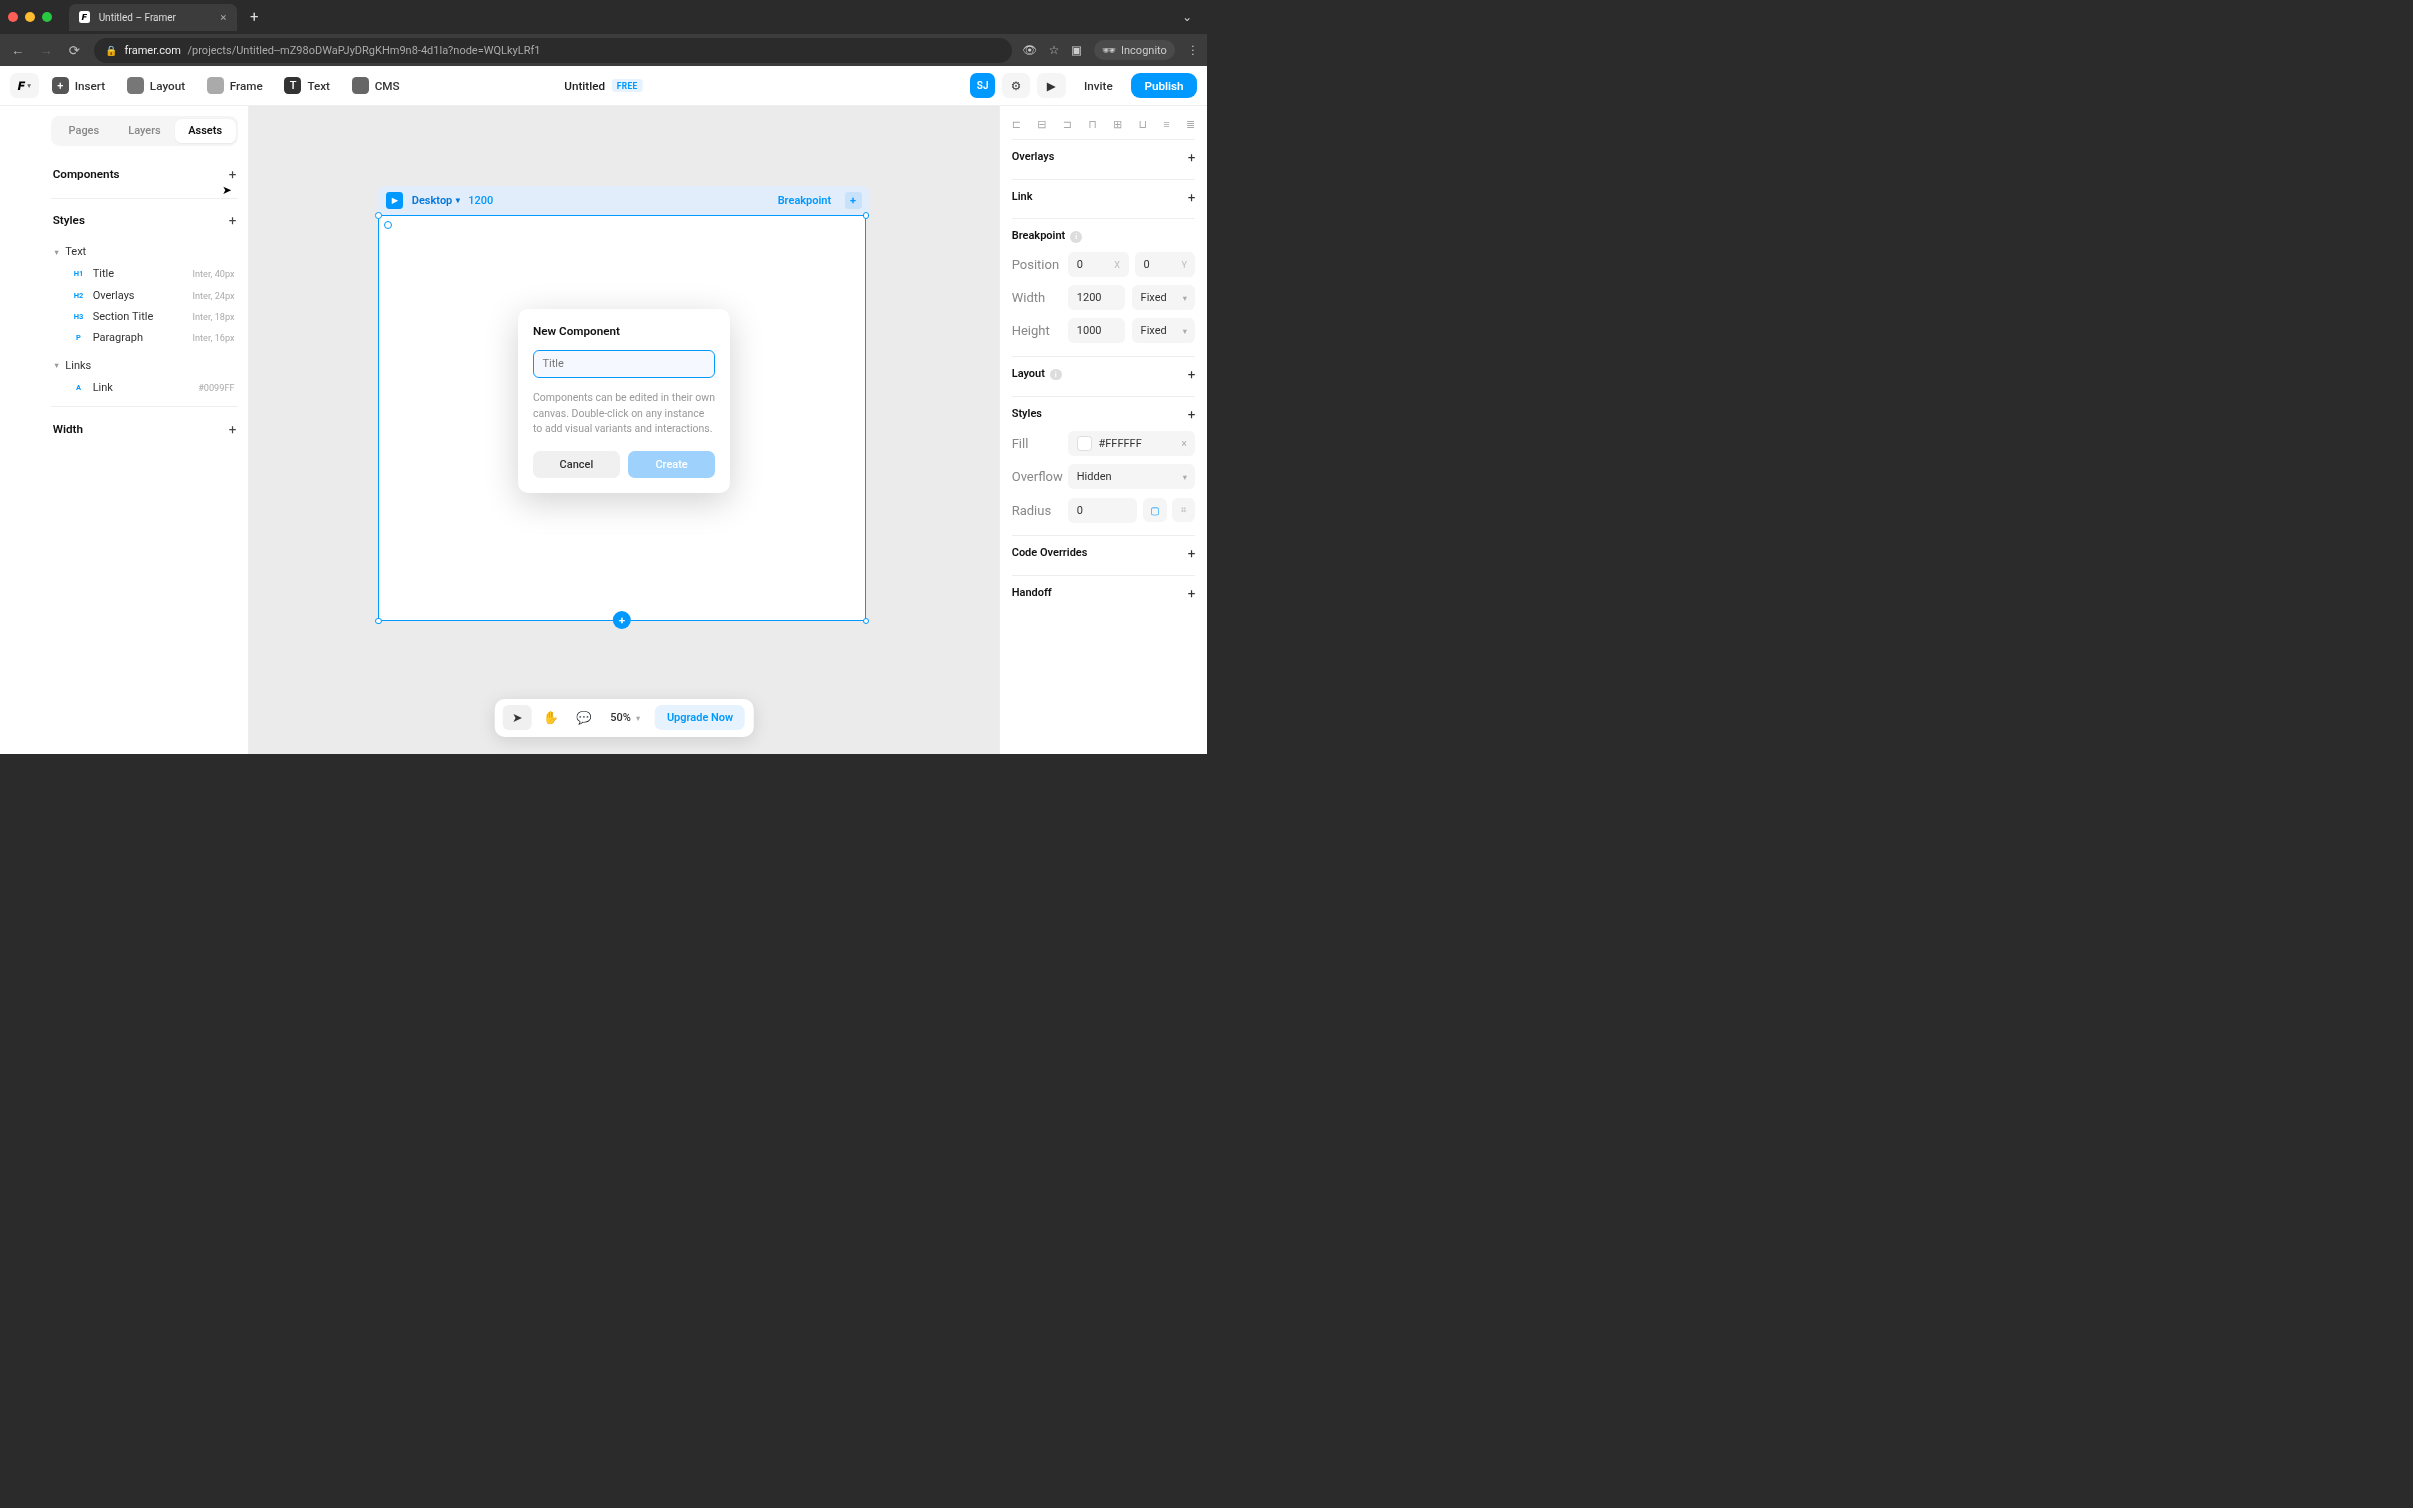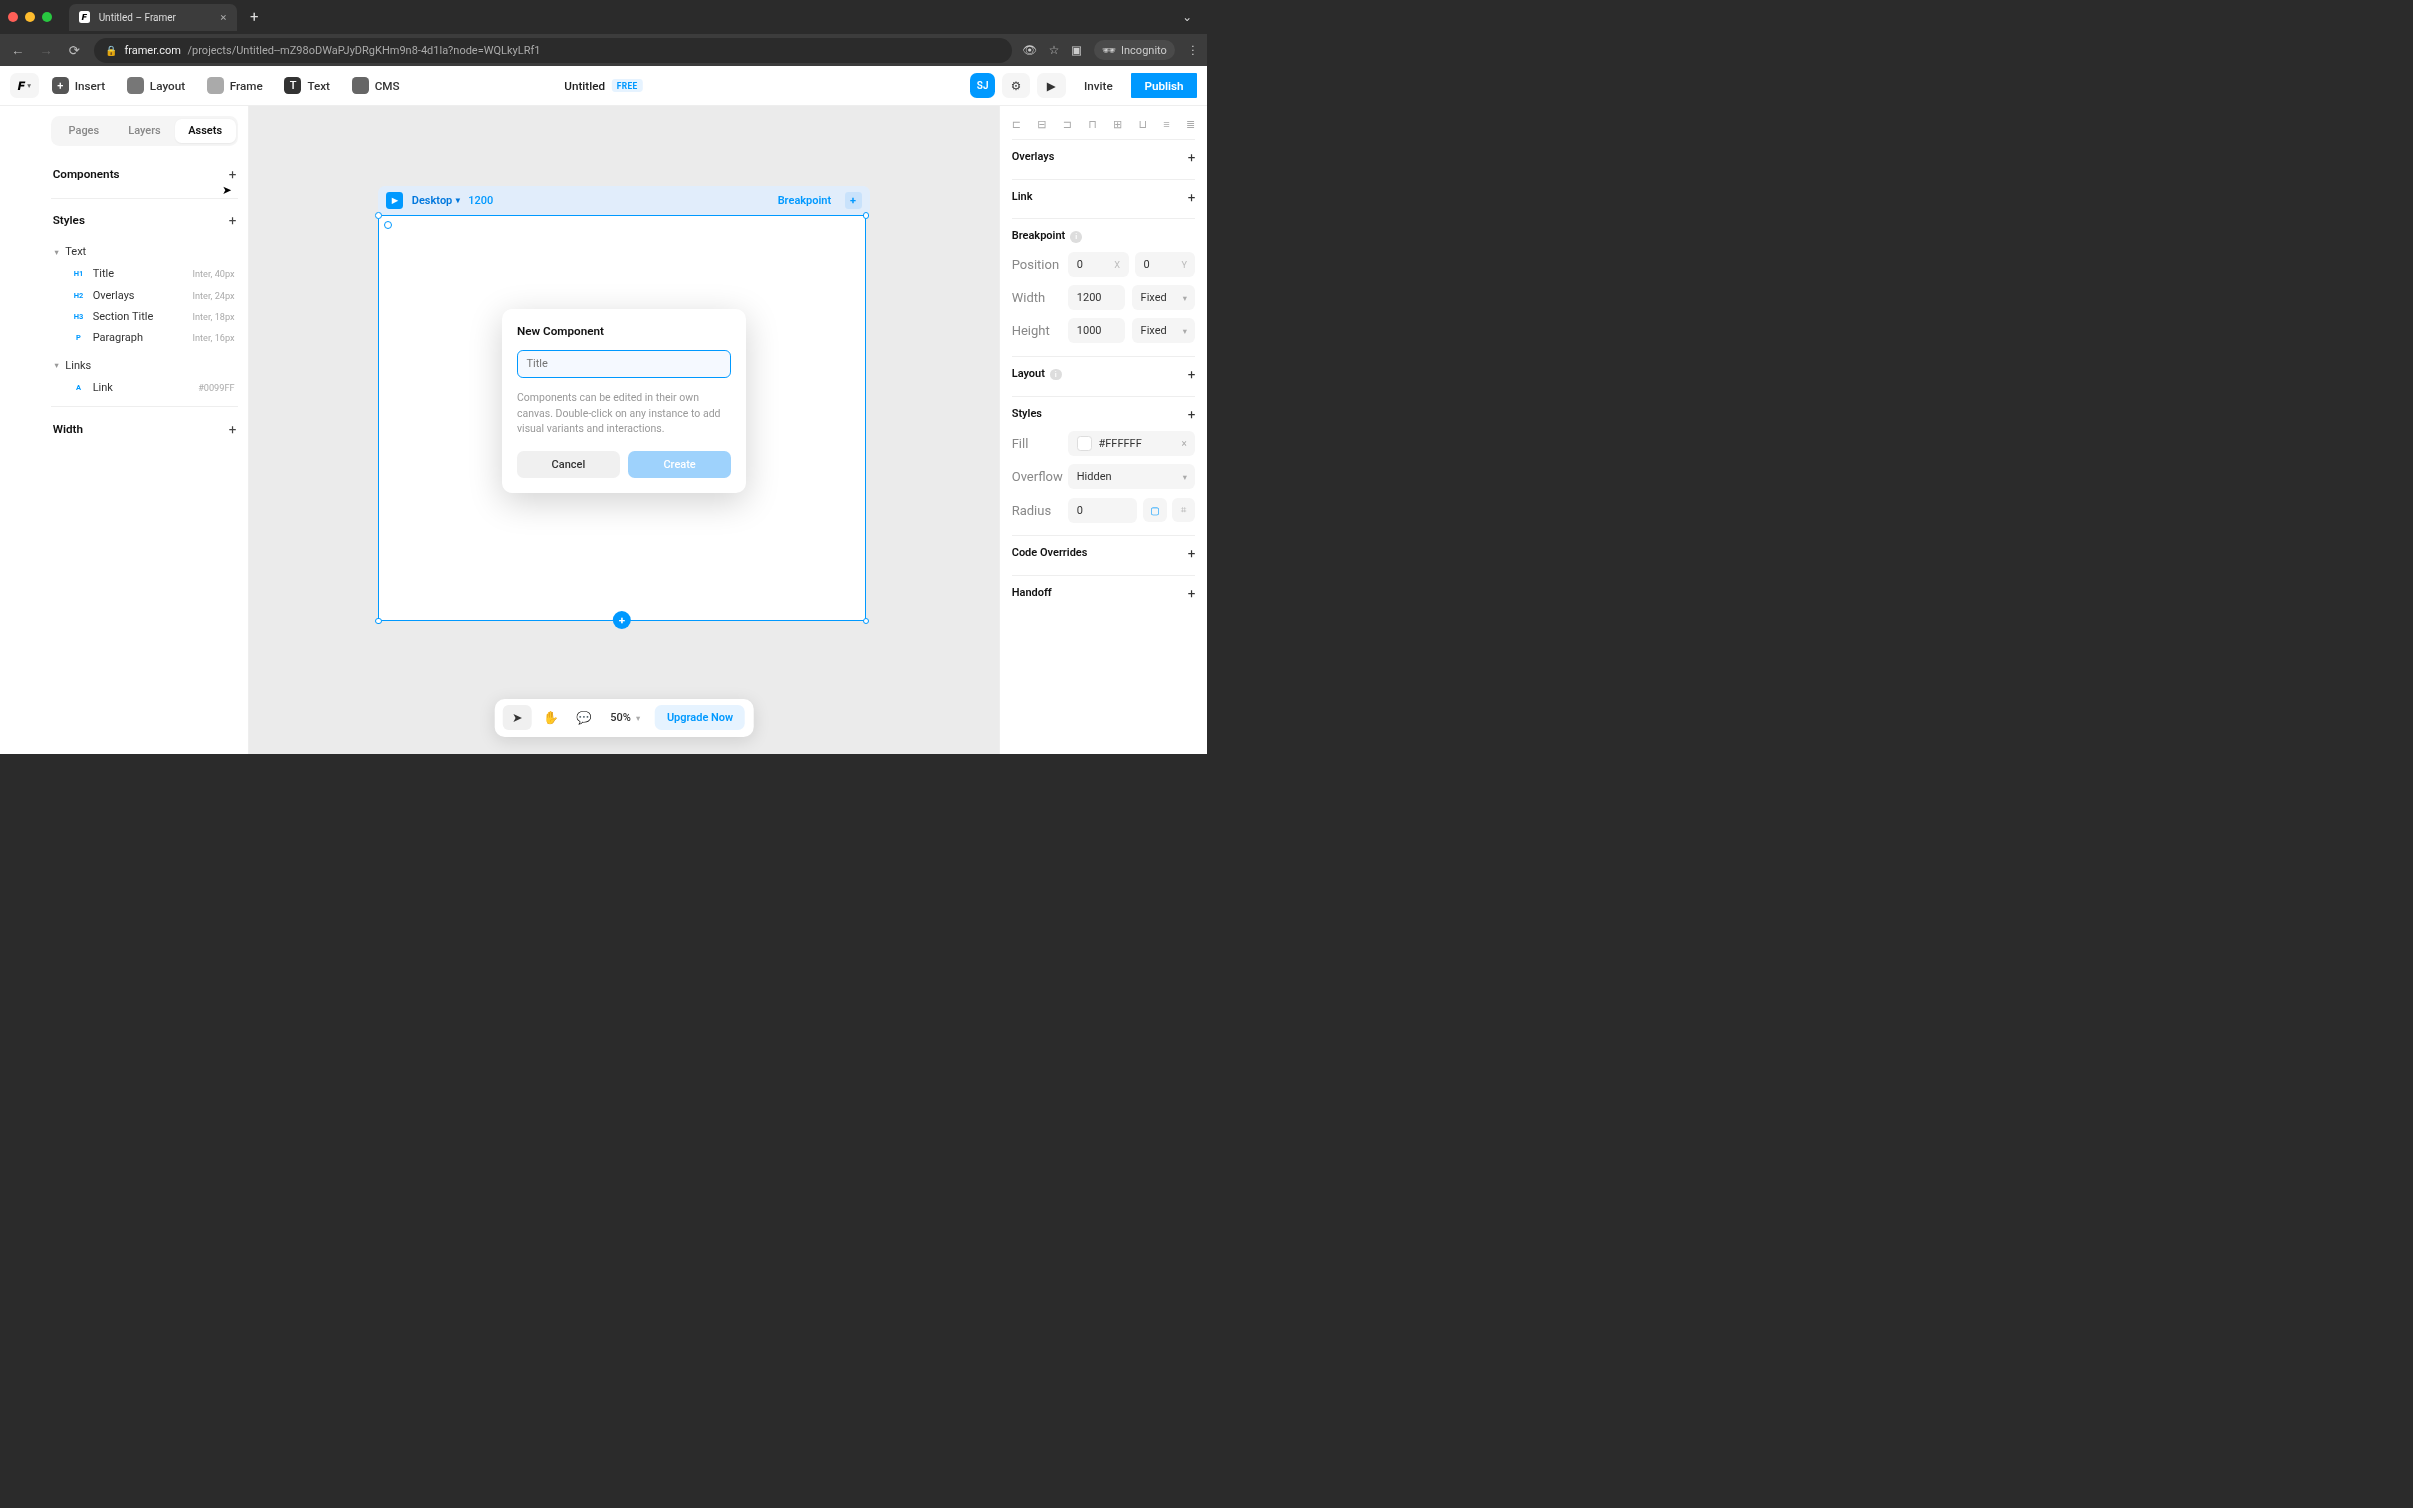--- a/index.html
+++ b/index.html
@@ -38,21 +38,21 @@
 .ti-layout { background: #777; }
 .ti-frame { background: #aaa; }
 .ti-text { background: #333; color: #fff; }
 .ti-cms { background: #666; }
 .toolbar-center { position: absolute; left: 50%; transform: translateX(-50%); display: flex; align-items: center; gap: 6.7px; font-size: 11.7px; color: #222; font-weight: 500; }
 .free-badge { background: #e6f3ff; color: #0099ff; font-size: 8.4px; font-weight: 700; padding: 1.7px 5px; border-radius: 3.4px; letter-spacing: 0.4px; }
 .toolbar-right { margin-left: auto; display: flex; align-items: center; gap: 6.7px; }
 .avatar { width: 25px; height: 25px; background: #0099ff; color: #fff; border-radius: 6.7px; display: flex; align-items: center; justify-content: center; font-size: 10px; font-weight: 600; }
 .icon-btn { width: 28.5px; height: 25px; background: #f5f5f5; border-radius: 6.7px; display: flex; align-items: center; justify-content: center; cursor: pointer; font-size: 11.7px; color: #333; }
 .invite-btn { padding: 5px 11.7px; border-radius: 6.7px; font-size: 11.7px; color: #333; cursor: pointer; font-weight: 500; }
-.publish-btn { padding: 5.9px 13.4px; border-radius: 1px; background: #0099ff; color: #fff; font-size: 11.7px; font-weight: 600; cursor: pointer; }
+.publish-btn { padding: 5.9px 13.4px; border-radius: 9px; background: #0099ff; color: #fff; font-size: 11.7px; font-weight: 600; cursor: pointer; }
 
 .app-body { flex: 1; display: flex; position: relative; margin-left: 41px; }
 
 
 .left-panel { width: 208px; border-right: 0.8px solid #eee; padding: 10px; overflow-y: auto; }
 .panel-tabs { display: flex; background: #f5f5f5; border-radius: 8.4px; padding: 2.5px; margin-bottom: 15px; }
 .panel-tab { flex: 1; text-align: center; padding: 5.9px 0; font-size: 11px; color: #888; border-radius: 6.7px; cursor: pointer; font-weight: 500; }
 .panel-tab.active { background: #fff; color: #111; box-shadow: 0 0.8px 1.7px rgba(0,0,0,0.05); font-weight: 600; }
 .section-hdr { display: flex; align-items: flex-start; justify-content: space-between; padding: 6.7px 1.7px; font-size: 11.7px; font-weight: 600; color: #111; gap: 28px; }
 .section-hdr .plus { color: #444; cursor: pointer; font-size: 13.4px; font-weight: 400; }
@@ -102,21 +102,21 @@
 .rt.active { color: #0099ff; }
 
 
 .float-bar { position: absolute; bottom: 17px; left: 50%; transform: translateX(-50%); background: #fff; border-radius: 10px; box-shadow: 0 3.4px 17px rgba(0,0,0,0.12); display: flex; align-items: center; padding: 6.7px 8.4px; gap: 5px; }
 .fb-item { width: 28.5px; height: 25px; display: flex; align-items: center; justify-content: center; border-radius: 5.9px; cursor: pointer; color: #333; font-size: 12.6px; }
 .fb-item.active { background: #f0f0f0; }
 .fb-zoom { display: flex; align-items: center; padding: 0 6.7px; color: #333; font-size: 11px; gap: 5px; font-weight: 500; }
 .fb-upgrade { background: #e6f3ff; color: #0099ff; padding: 5.9px 11.7px; border-radius: 6.7px; font-size: 11px; font-weight: 600; cursor: pointer; margin-left: 3.4px; }
 
 
-.modal { position: absolute; top: 203px; left: 50%; transform: translateX(-50%); width: 244px; background: #fff; border-radius: 10px; box-shadow: 0 8.4px 34px rgba(0,0,0,0.18); padding: 15px; z-index: 100; }
+.modal { position: absolute; top: 203px; left: 50%; transform: translateX(-50%); width: 212px; background: #fff; border-radius: 10px; box-shadow: 0 8.4px 34px rgba(0,0,0,0.18); padding: 15px; z-index: 100; }
 .modal-title { font-size: 11.7px; font-weight: 600; color: #111; margin-bottom: 11.7px; }
 .modal-input { width: 100%; height: 28.5px; border: 1.3px solid #0099ff; background: #f5f9ff; border-radius: 5.9px; padding: 0 8.4px; font-size: 11px; outline: none; margin-bottom: 11.7px; }
 .modal-help { font-size: 10.5px; color: #999; line-height: 1.5; margin-bottom: 13.4px; }
 .modal-btns { display: flex; gap: 8.4px; }
 .modal-btn { flex: 1; height: 27px; border-radius: 6.7px; display: flex; align-items: center; justify-content: center; font-size: 11px; font-weight: 500; cursor: pointer; }
 .mb-cancel { background: #f0f0f0; color: #333; }
 .mb-create { background: #9ed2fc; color: #fff; }
 
 .cursor { position: absolute; top: 77px; left: 181px; font-size: 11.7px; z-index: 50; }
 </style>

